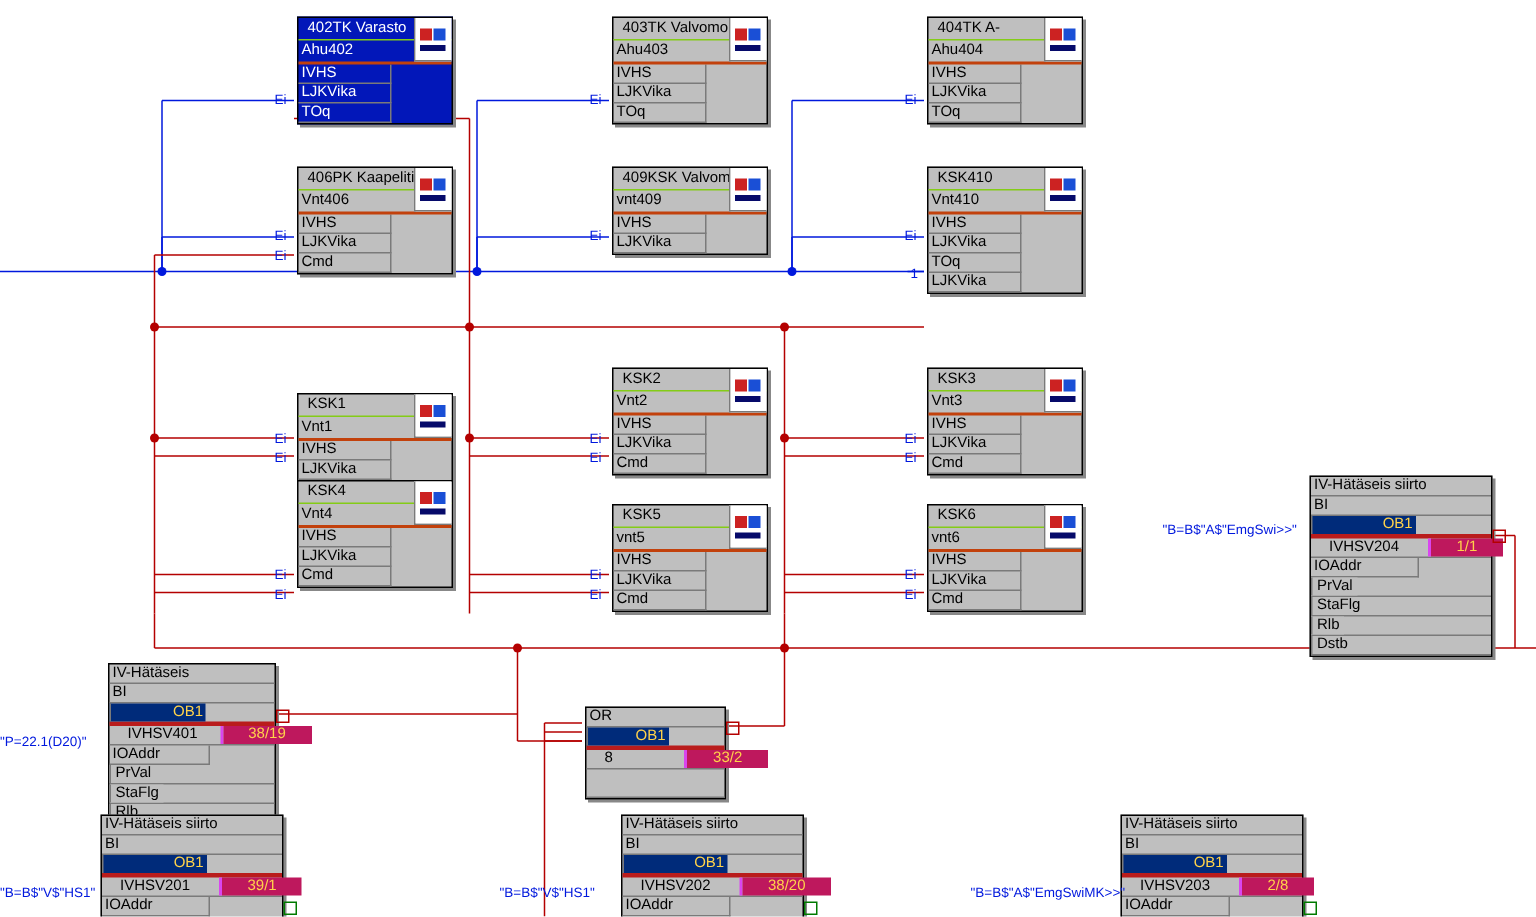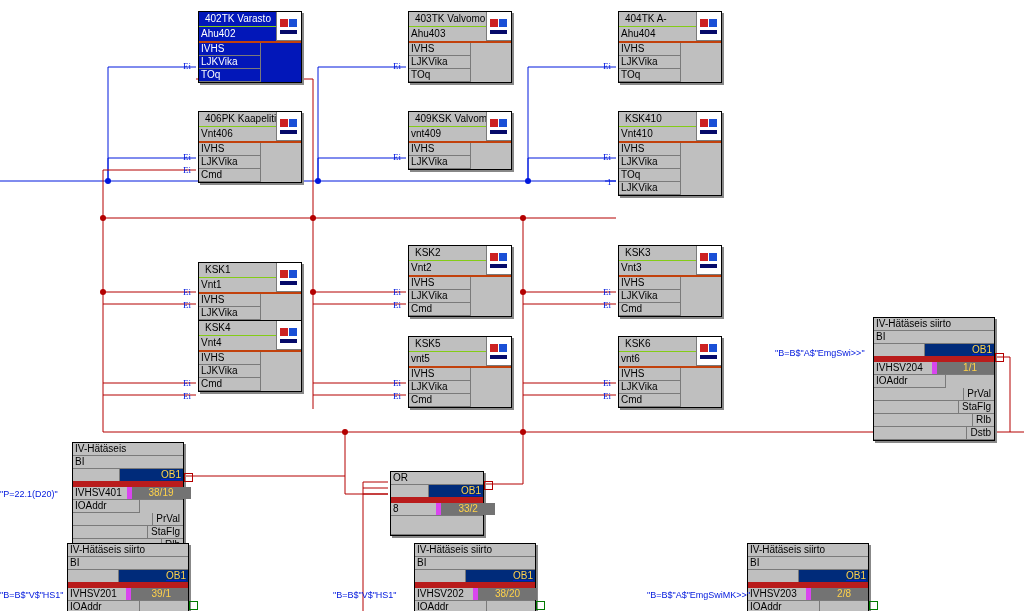--- a/index.html
+++ b/index.html
@@ -4,29 +4,29 @@
 <style>
   html,body{margin:0;padding:0;background:#fff;font-family:Verdana,Arial,sans-serif;font-size:10px;color:#000;}
   .canvas{position:relative;width:1024px;height:611px;overflow:hidden;}
   .blk{position:absolute;background:#bfbfbf;border:1px solid #000;box-shadow:2px 2px 0 #888;}
   .blk .row{height:12px;line-height:12px;padding:0 2px;border-bottom:1px solid #7a7a7a;white-space:nowrap;overflow:hidden;}
   .blk .title{height:14px;line-height:14px;padding:0 6px;border-bottom:1px solid #84cc16;position:relative;font-weight:normal;overflow:hidden;}
   .blk .sub{height:14px;line-height:14px;padding:0 2px;border-bottom:2px solid #c2410c;position:relative;overflow:hidden;}
   .blk .icon{position:absolute;right:0;top:0;width:24px;height:28px;background:#fff;border-left:1px solid #7a7a7a;border-bottom:1px solid #7a7a7a;}
   .blk .icon svg{display:block;}
   .row.half{width:56%;border-right:1px solid #7a7a7a;}
-  .blk .prow{height:12px;line-height:12px;display:flex;justify-content:flex-end;border-bottom:1px solid #7a7a7a;}
+  .blk .prow{height:12px;line-height:12px;display:flex;border-bottom:1px solid #7a7a7a;}
   .blk .prow span{display:inline-block;border-left:1px solid #7a7a7a;padding:0 3px;background:#bfbfbf;}
   .blk .vrow{height:12px;line-height:12px;display:flex;border-bottom:1px solid #7a7a7a;}
-  .vrow .vlab{flex:0 0 45%;padding:0 2px;border-right:5px solid #d946ef;}
-  .vrow .vval{flex:1;background:#737373;color:#ffd24a;text-align:right;padding:0 17px;}
-  .ob1{display:flex;justify-content:flex-end;height:12px;line-height:12px;color:#0020c8;border-bottom:6px solid #b91c1c;text-decoration:underline;}
+  .vrow .vlab{flex:0 0 45%;padding:0 12px;border-right:2px solid #d946ef;}
+  .vrow .vval{flex:1;background:#be185d;color:#ffd24a;text-align:right;padding:0 17px;}
+  .ob1{display:flex;justify-content:flex-start;height:12px;line-height:12px;color:#0020c8;border-bottom:3px solid #b91c1c;}
   .ob1 span{padding:0 2px;background:#002b7a;color:#ffd24a;width:54%;text-align:right;border-left:1px solid #7a7a7a;}
   .sel{background:#0217b9;color:#fff;}
-  .pin{position:absolute;font-size:9px;color:#0018dd;font-family:Liberation Serif, serif;}
+  .pin{position:absolute;font-size:9px;color:#0018dd;}
   .ext{position:absolute;font-size:9px;color:#0018dd;white-space:nowrap;}
   .node{position:absolute;width:6px;height:6px;border-radius:50%;}
   .node.red{background:#b40000;}
   .node.blue{background:#0018dd;}
   .pinR{position:absolute;width:7px;height:7px;border:1px solid #b40000;}
   .pinG{position:absolute;width:7px;height:7px;border:1px solid #007a00;}
   svg.wires{position:absolute;left:0;top:0;pointer-events:none;}
 </style>
 </head>
 <body>

